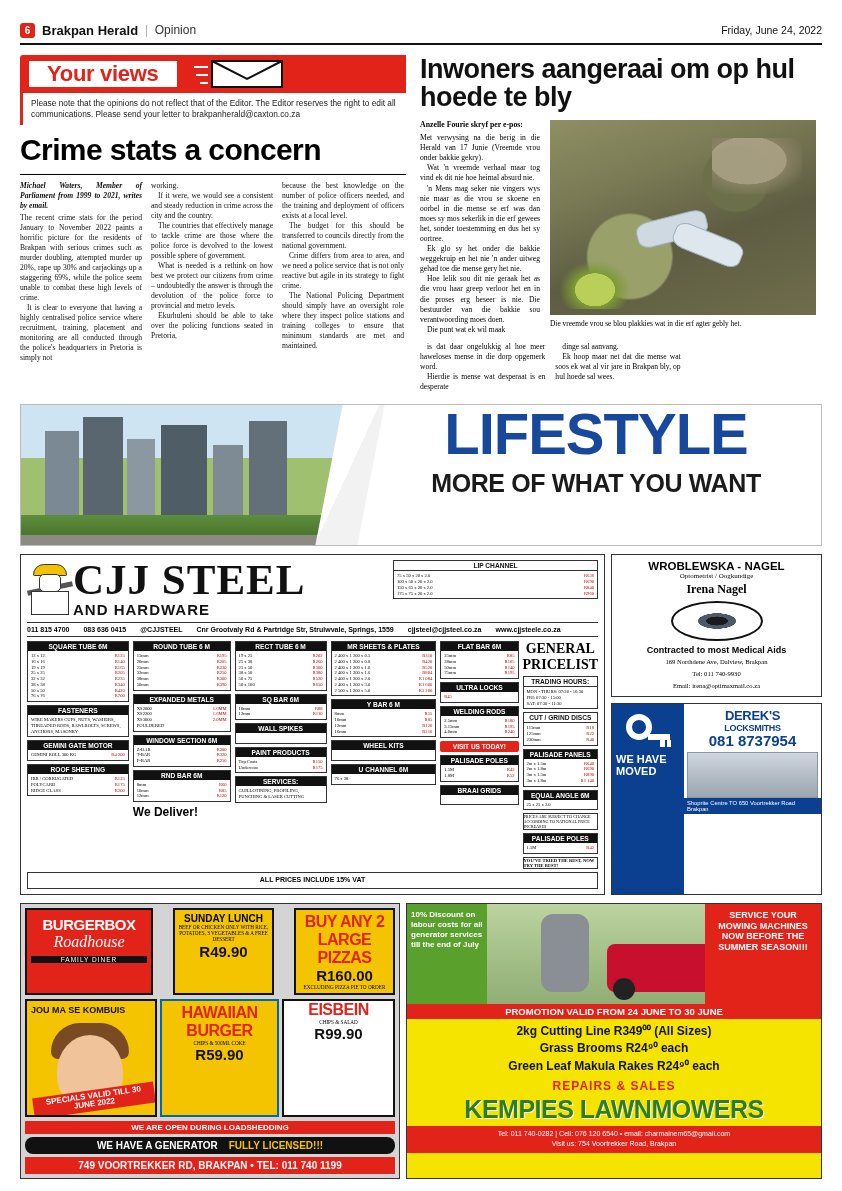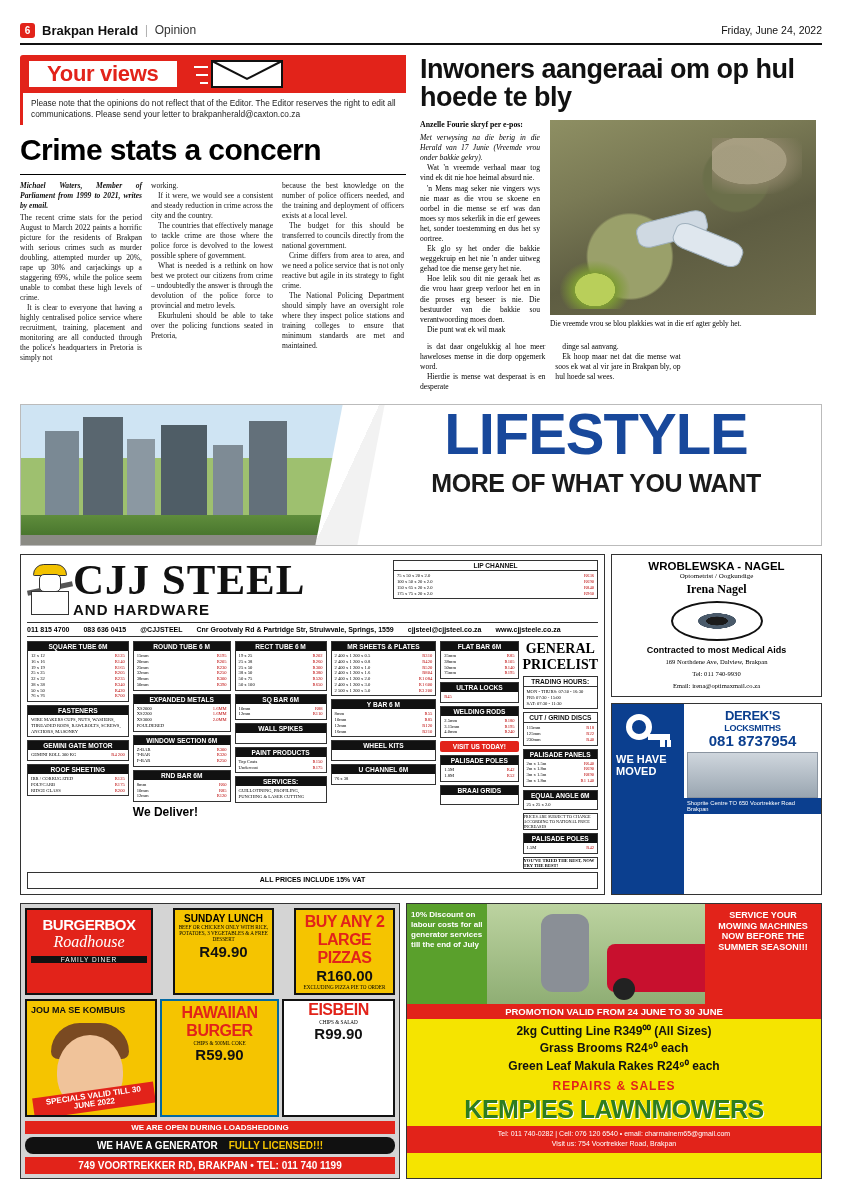--- a/index.html
+++ b/index.html
@@ -74,21 +74,21 @@
 
   
   .head-afr {
     font-family:"Liberation Sans",sans-serif;
     font-weight:bold; font-size:27px; line-height:1.05;
     color:#111; margin:0 0 8px 0; letter-spacing:-0.5px;
   }
   .afr-wrap { display:flex; gap:10px; }
   .afr-col { width:128px; font-size:7.6px; line-height:1.33; text-align:justify; }
   .afr-col p { margin:0; text-indent:7px; }
-  .afr-col p.first { text-indent:0;font-style:italic; }
+  .afr-col p.first { text-indent:0; }
   .afr-byline { font-weight:bold; font-size:7.8px; display:block; margin-bottom:3px; }
   .photo-box { width:266px; }
   .photo {
     width:266px; height:195px;
     background:
       radial-gradient(circle at 30% 70%, #9aa06a 0 18%, transparent 19%),
       radial-gradient(circle at 70% 30%, #6b6f4a 0 14%, transparent 15%),
       linear-gradient(160deg,#8e8f63 0%, #7a7a55 30%, #5e5d42 60%, #6f6d4c 100%);
       position:relative; overflow:hidden;
   }
@@ -304,21 +304,21 @@
         </div>
         <div class="yv-note">Please note that the opinions do not reflect that of the Editor.  The Editor reserves the right to edit all communications. Please send your letter to brakpanherald@caxton.co.za</div>
       </div>
 
       <div class="headline-main">Crime stats a concern</div>
       <div class="rule-thin"></div>
 
       <div class="cols3">
         <div class="col">
           <span class="byline">Michael Waters, Member of Parliament from 1999 to 2021, writes by email.</span>
-          <p class="first">The recent crime stats for the period August to March 2022 paints a horrific picture for the residents of Brakpan with serious crimes such as murder doubling, attempted murder up 20%, rape up 30% and carjackings up a staggering 69%, while the police seem unable to combat these high levels of crime.</p>
+          <p class="first">The recent crime stats for the period January to November 2022 paints a horrific picture for the residents of Brakpan with serious crimes such as murder doubling, attempted murder up 20%, rape up 30% and carjackings up a staggering 69%, while the police seem unable to combat these high levels of crime.</p>
           <p>It is clear to everyone that having a highly centralised police service where recruitment, training, placement and monitoring are all conducted through the police's headquarters in Pretoria is simply not</p>
         </div>
         <div class="col">
           <p class="first">working.</p>
           <p>If it were, we would see a consistent and steady reduction in crime across the city and the country.</p>
           <p>The countries that effectively manage to tackle crime are those where the police force is devolved to the lowest possible sphere of government.</p>
           <p>What is needed is a rethink on how best we protect our citizens from crime – undoubtedly the answer is through the devolution of the police force to provincial and metro levels.</p>
           <p>Ekurhuleni should be able to take over the policing functions seated in Pretoria,</p>
         </div>
         <div class="col">

